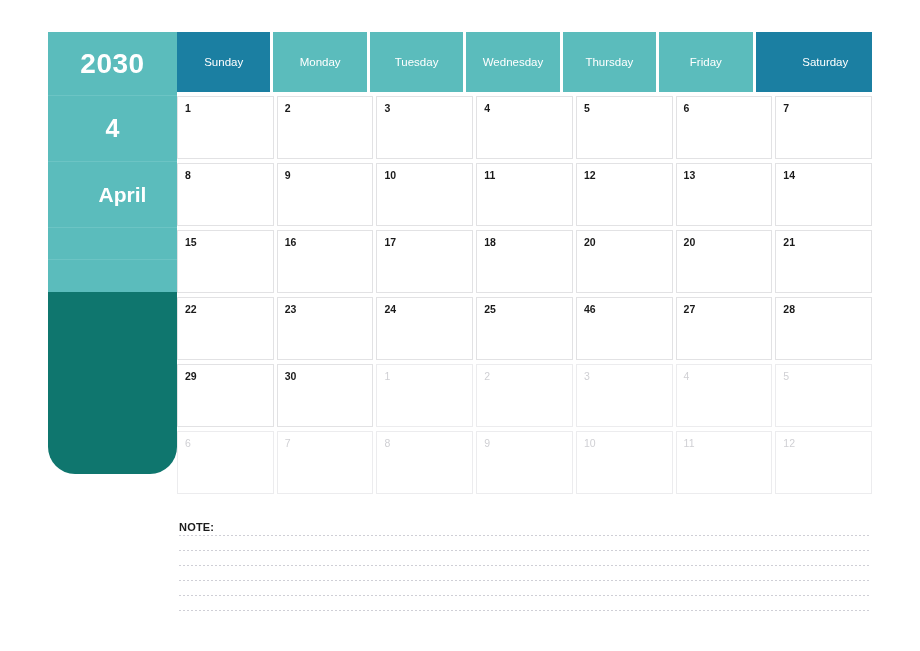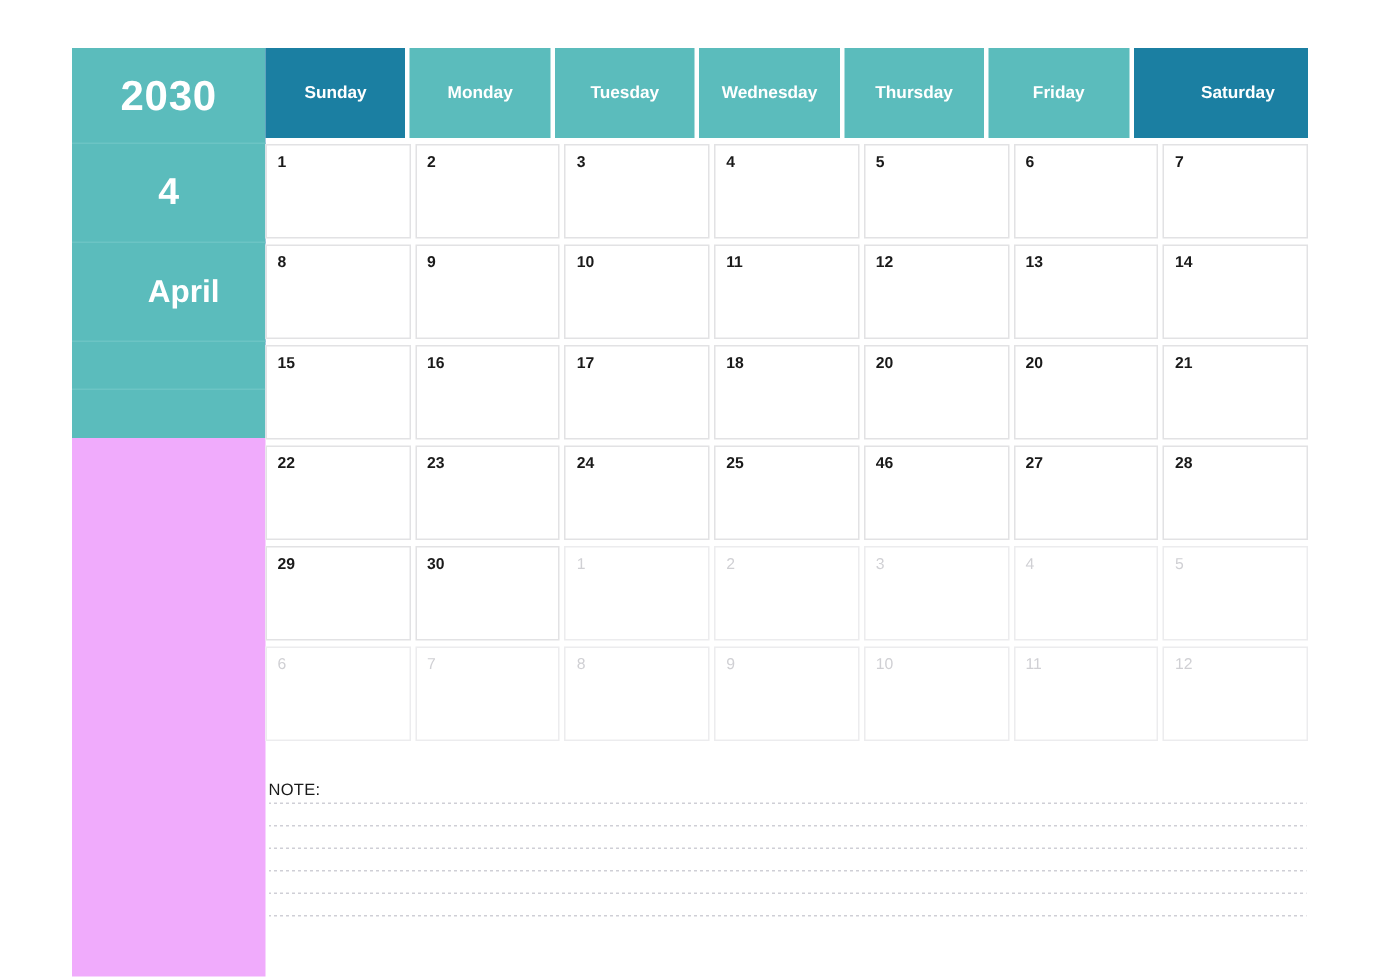--- a/index.html
+++ b/index.html
@@ -22,23 +22,24 @@
     height: 651px;
     background: #ffffff;
   }
 
   
   #sidebar {
     position: absolute;
     left: 48px;
     top: 32px;
     width: 129px;
-    height: 619px;
-    background: #f0abfc;
+    height: 442px;
+    background: #0f766e;
     box-sizing: border-box;
+    border-radius: 27px;
   }
   #sidebar-teal {
     position: absolute;
     left: 0;
     top: 0;
     width: 129px;
     height: 260px;
     background: #5bbcbc;
   }
   .side-cell {
@@ -75,21 +76,21 @@
   .day-row    { height: 67px; }
 
   .hdr-cell {
     flex: 1 1 0;
     margin: 0 3px 2px 0;
     display: flex;
     align-items: center;
     justify-content: center;
     color: #ffffff;
     font-size: 11.5px;
-    font-weight: bold;
+    font-weight: normal;
     background: #5bbcbc;
     box-sizing: border-box;
   }
   .hdr-cell:last-child { margin-right: 0; padding-left: 23px; }
   .hdr-cell.weekend { background: #1b7fa2; }
 
   .day-cell {
     flex: 1 1 0;
     margin: 2px 3px 2px 0;
     background: #ffffff;
@@ -116,21 +117,21 @@
   #note-area {
     position: absolute;
     left: 179px;
     top: 520px;
     width: 692px;
     height: 96px;
   }
   #note-label {
     font-size: 11px;
     color: #1a1a1a;
-    font-weight: normal;
+    font-weight: bold;
     letter-spacing: 0.2px;
     line-height: 14px;
     height: 15px;
   }
   .note-line {
     height: 1px;
     width: 692px;
     background: repeating-linear-gradient(
       to right,
       #cfcfd6 0px, #cfcfd6 2px,

